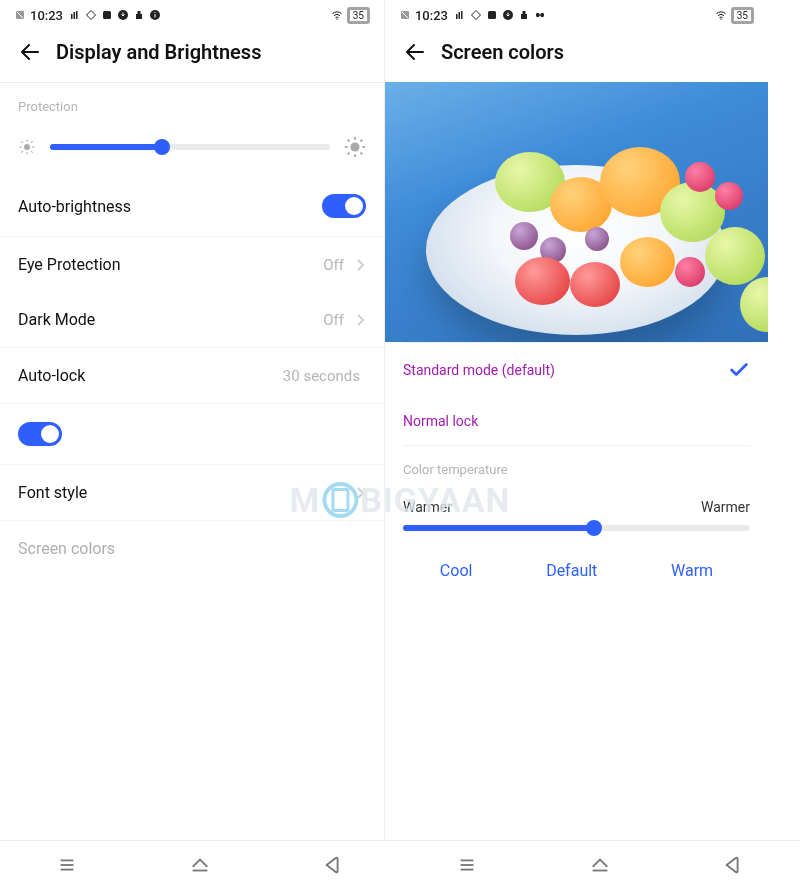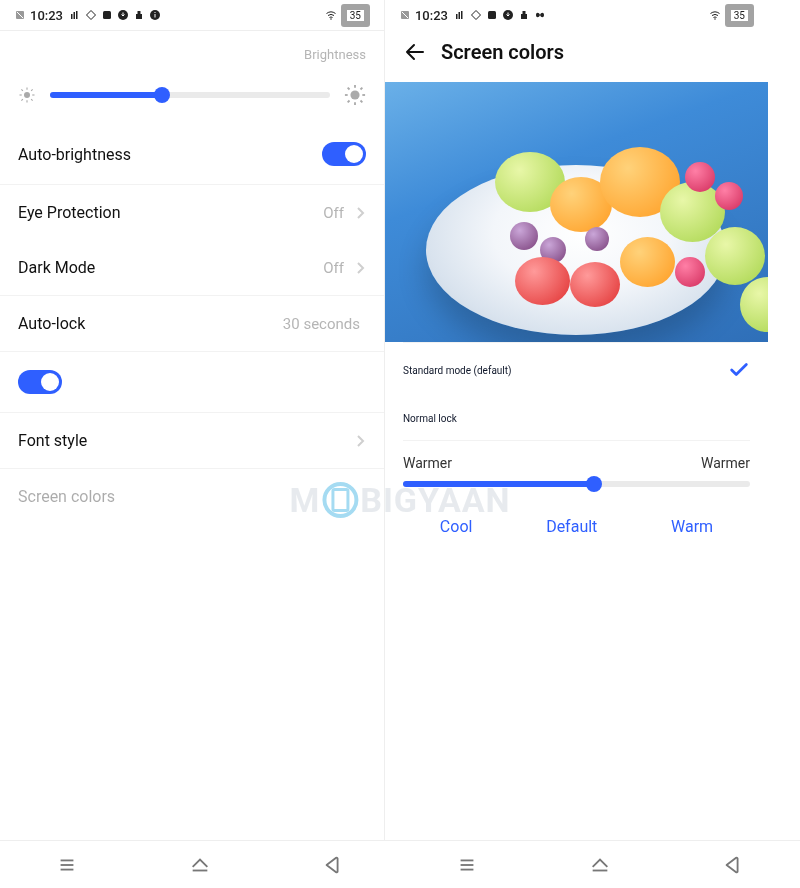--- a/index.html
+++ b/index.html
@@ -4,21 +4,21 @@
 <style>
   * { box-sizing: border-box; margin: 0; padding: 0; }
   body {
     font-family: -apple-system, BlinkMacSystemFont, "Segoe UI", Roboto, sans-serif;
     background: #fff;
     width: 800px;
     height: 888px;
     overflow: hidden;
     position: relative;
   }
-  .screens { display: flex; width: 768px; height: 840px; text-align: right; }
+  .screens { display: flex; width: 768px; height: 840px; }
   .screen {
     width: 400px;
     height: 840px;
     background: #fff;
     position: relative;
     overflow: hidden;
   }
   .screen + .screen { border-left: 1px solid #eee; }
 
   
@@ -32,21 +32,21 @@
     color: #222;
   }
   .sb-left, .sb-right { display: flex; align-items: center; gap: 4px; }
   .sb-time { font-weight: 500; margin-right: 2px; }
   .sb-ico {
     display: inline-block; width: 12px; height: 12px;
     color: #222;
   }
   .sb-batt {
     display: inline-flex; align-items: center; gap: 2px;
-    border: 6px solid #a3a3a3; border-radius: 3px; padding: 0 3px; font-size: 10px;
+    border: 3px solid #a3a3a3; border-radius: 3px; padding: 0 3px; font-size: 10px;
   }
 
   
   .header {
     display: flex; align-items: center; gap: 14px;
     padding: 10px 18px 18px 18px;
   }
   .back-btn { width: 24px; height: 24px; display: flex; align-items: center; justify-content: center; }
   .header-title { font-size: 20px; font-weight: 600; color: #111; }
   .hr { height: 1px; background: #eee; }
@@ -111,21 +111,21 @@
   }
   .f-orange { background: radial-gradient(circle at 35% 30%, #ffd27a, #ff9b1f); }
   .f-green  { background: radial-gradient(circle at 35% 30%, #e8f7a8, #a7d44a); }
   .f-red    { background: radial-gradient(circle at 35% 30%, #ff9a9a, #e03030); }
   .f-purple { background: radial-gradient(circle at 35% 30%, #caa6d8, #7a3f7a); }
   .f-rasp   { background: radial-gradient(circle at 35% 30%, #ff7fa6, #d12b5a); }
 
   
   .mode-row {
     display: flex; align-items: center; justify-content: space-between;
-    padding: 16px 18px; font-size: 10px; color: #0f172a;
+    padding: 16px 18px; font-size: 14px; color: #a21caf;
   }
   .check { color: #2f5fff; }
 
   
   .temp-labels {
     display: flex; justify-content: space-between;
     padding: 14px 18px 6px 18px; font-size: 14px; color: #333;
   }
   .temp-slider {
     margin: 4px 18px 18px 18px; height: 6px; background: #eaeaea; border-radius: 3px; position: relative;
@@ -205,23 +205,31 @@
         <svg class="sb-ico" viewBox="0 0 24 24">
             <path d="M3 9a15 15 0 0118 0M6 13a10 10 0 0112 0M9 17a5 5 0 016 0" stroke="#222" stroke-width="2" fill="none"></path>
             <circle cx="12" cy="20" r="1.5" fill="#222"></circle>
           </svg>
         <span class="sb-batt">
             <span>35</span>
           </span>
       </div>
     </div>
 
+    <div class="header">
+      <div class="back-btn">
+        <svg viewBox="0 0 24 24" width="24" height="24">
+            <path d="M20 12H4m0 0l7-7m-7 7l7 7" stroke="#111" stroke-width="2" fill="none" stroke-linecap="round" stroke-linejoin="round"></path>
+          </svg>
+      </div>
+      <div class="header-title">Display and Brightness</div>
+    </div>
     <div class="hr"></div>
 
-    <div class="section-label">Brightness</div>
+    <div class="section-label">Protection</div>
 
     <div class="bright-wrap">
       <svg class="sun-ico" viewBox="0 0 24 24">
           <circle cx="12" cy="12" r="4" fill="#aaa"></circle>
           <g stroke="#aaa" stroke-width="1.5">
             <line x1="12" y1="2" x2="12" y2="5"></line>
             <line x1="12" y1="19" x2="12" y2="22"></line>
             <line x1="2" y1="12" x2="5" y2="12"></line>
             <line x1="19" y1="12" x2="22" y2="12"></line>
             <line x1="4.5" y1="4.5" x2="6.5" y2="6.5"></line>
@@ -376,20 +384,21 @@
       <span>Standard mode (default)</span>
       <svg class="check" width="22" height="22" viewBox="0 0 24 24">
           <path d="M4 12l5 5L20 6" stroke="#2f5fff" stroke-width="3" fill="none" stroke-linecap="round" stroke-linejoin="round"></path>
         </svg>
     </div>
     <div class="mode-row">
       <span>Normal lock</span>
     </div>
     <div class="divider"></div>
 
+    <div class="section-label">Color temperature</div>
     <div class="temp-labels">
       <span>Warmer</span>
       <span>Warmer</span>
     </div>
     <div class="temp-slider">
       <div class="fill" id="temp-fill" style="width: 55%;"></div>
       <div class="thumb" id="temp-thumb" style="left: 55%;"></div>
     </div>
     <div class="temp-buttons">
       <span>Cool</span>

